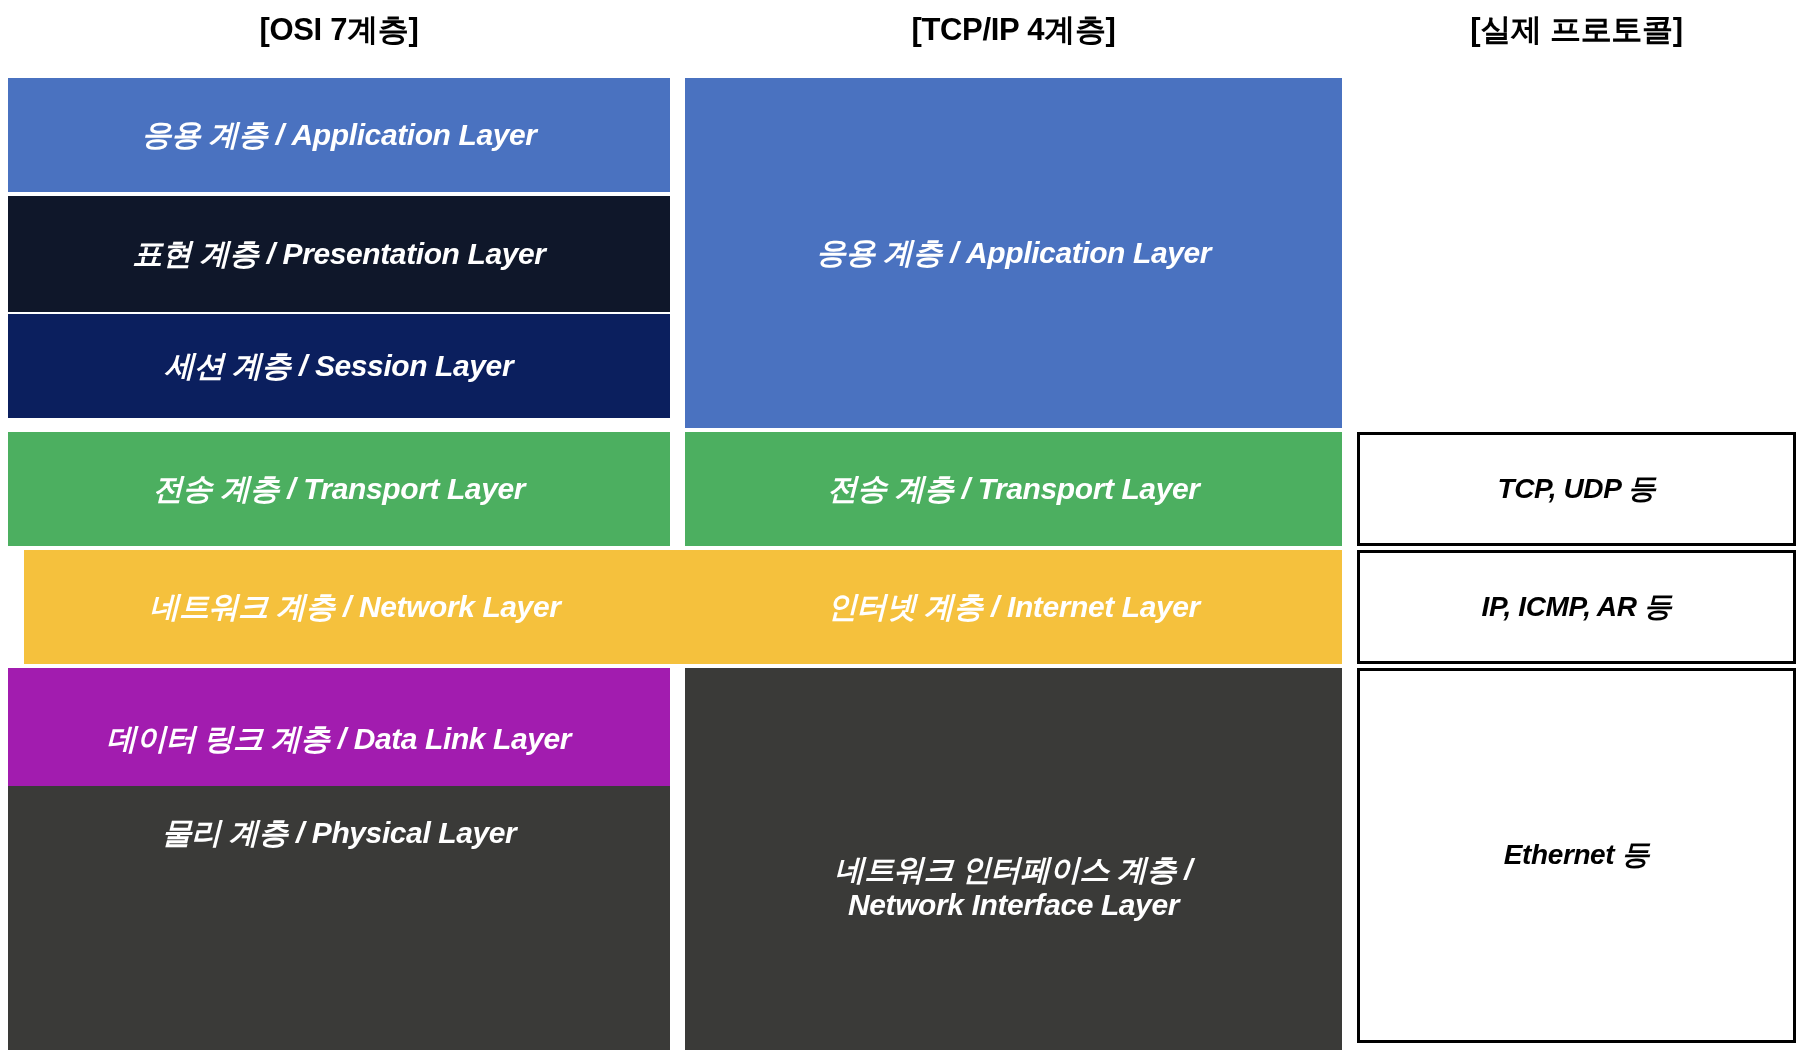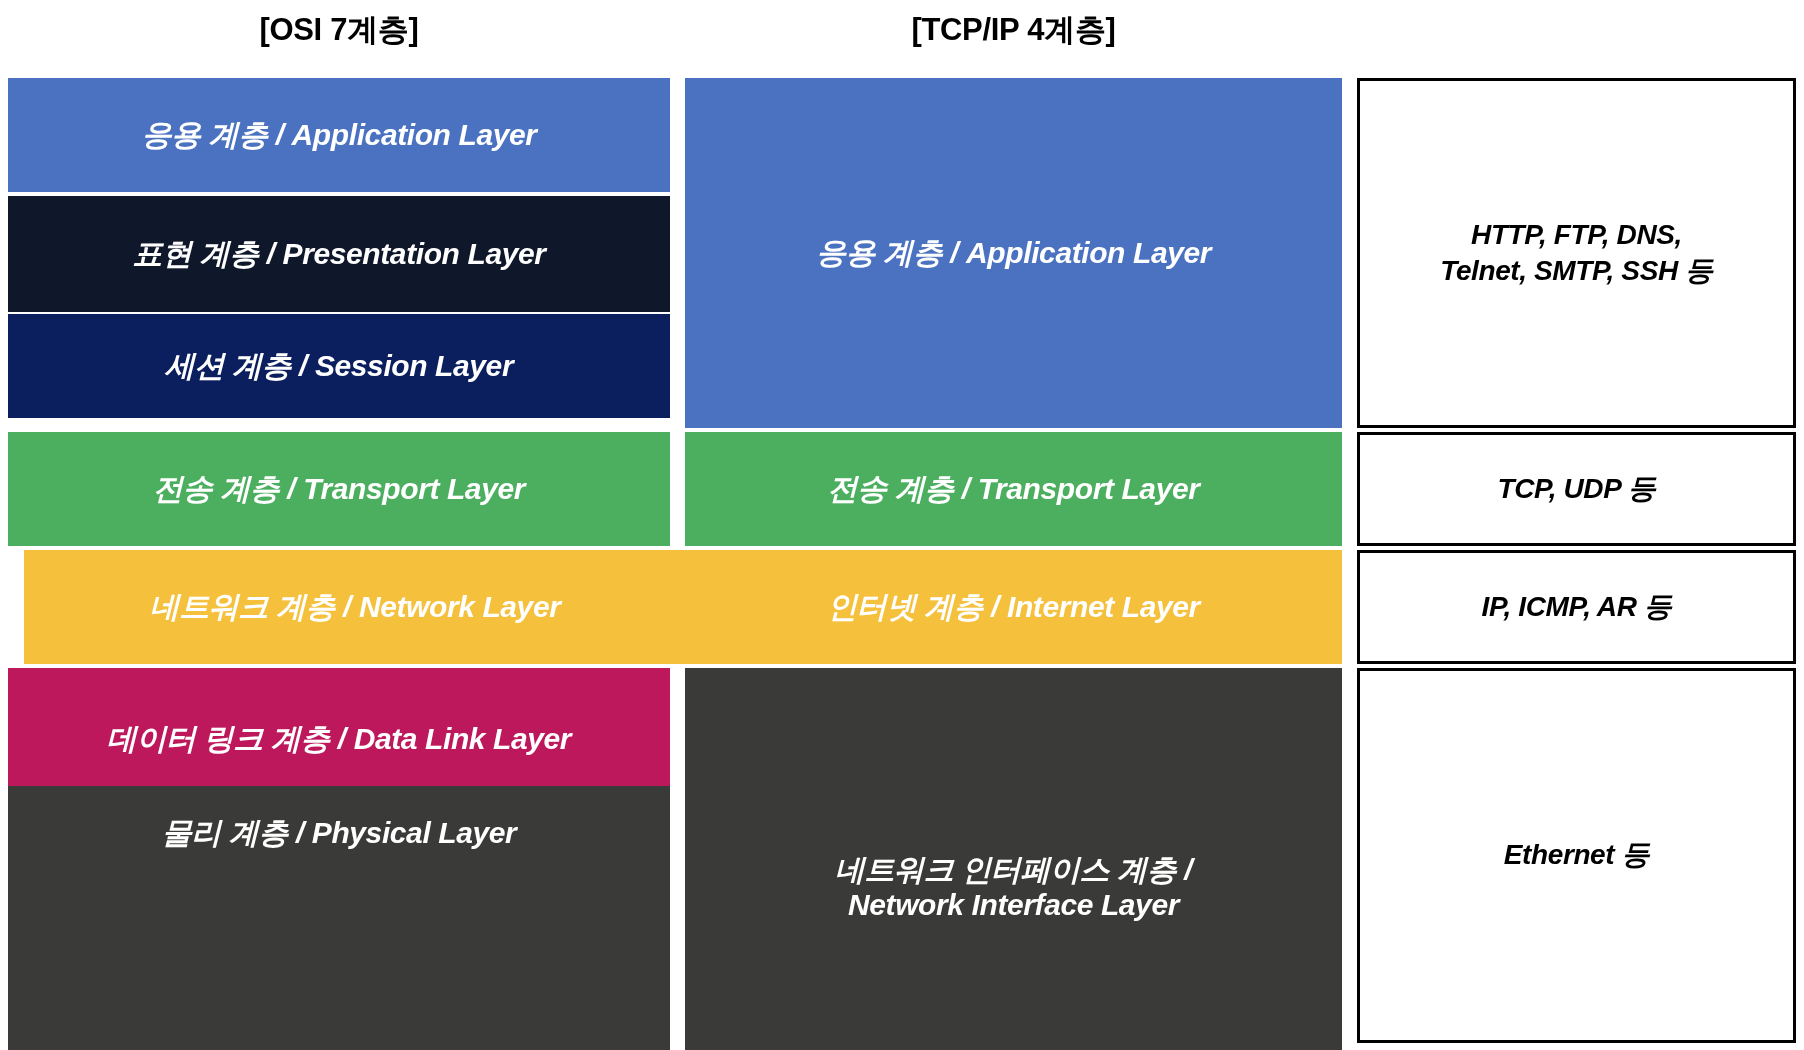--- a/index.html
+++ b/index.html
@@ -70,61 +70,58 @@
   }
   .proto .label { line-height: 1.30; }
 </style>
 </head>
 <body>
 
 <div id="canvas">
 
   <div class="col-header" id="hdr-osi">[OSI 7계층]</div>
   <div class="col-header" id="hdr-tcpip">[TCP/IP 4계층]</div>
+  <div class="col-header" id="hdr-proto">[실제 프로토콜]</div>
 
   <div class="block osi" style="top:78px;  height:114px; background:#4a72c0;">
     <span class="label">응용 계층 / Application Layer</span>
   </div>
   <div class="block osi" style="top:196px; height:116px; background:#0f172a;">
     <span class="label">표현 계층 / Presentation Layer</span>
   </div>
   <div class="block osi" style="top:314px; height:104px; background:#0b1f5e;">
     <span class="label">세션 계층 / Session Layer</span>
   </div>
   <div class="block osi" style="top:432px; height:114px; background:#4caf60;">
     <span class="label">전송 계층 / Transport Layer</span>
   </div>
   <div class="block osi" style="top:550px; height:114px; background:#f5c13d;margin-left:16px;">
     <span class="label">네트워크 계층 / Network Layer</span>
   </div>
-  <div class="block osi" style="top:668px; height:142px; background:#be185d;">
+  <div class="block osi" style="top:668px; height:142px; background:#a21caf;">
     <span class="label">데이터 링크 계층 / Data Link Layer</span>
   </div>
   <div class="block osi" style="top:786px; height:264px; background:#3a3a38; align-items:flex-start; padding-top:30px;">
     <span class="label">물리 계층 / Physical Layer</span>
   </div>
 
   <div class="block tcp" style="top:78px;  height:350px; background:#4a72c0;">
     <span class="label">응용 계층 / Application Layer</span>
   </div>
   <div class="block tcp" style="top:432px; height:114px; background:#4caf60;">
     <span class="label">전송 계층 / Transport Layer</span>
   </div>
   <div class="block tcp" style="top:550px; height:114px; background:#f5c13d;">
     <span class="label">인터넷 계층 / Internet Layer</span>
   </div>
   <div class="block tcp" style="top:668px; height:440px; background:#3a3a38; flex-direction:column;">
     <span class="label">네트워크 인터페이스 계층 /</span>
     <span class="label">Network Interface Layer</span>
   </div>
 
-  <div class="block proto" style="top:78px;  height:350px; flex-direction:column;">
-    <span class="label">HTTP, FTP, DNS,</span>
-    <span class="label">Telnet, SMTP, SSH 등</span>
-  </div>
   <div class="block proto" style="top:432px; height:114px;">
     <span class="label">TCP, UDP 등</span>
   </div>
   <div class="block proto" style="top:550px; height:114px;">
     <span class="label">IP, ICMP, AR 등</span>
   </div>
   <div class="block proto" style="top:668px; height:375px;">
     <span class="label">Ethernet 등</span>
   </div>
 

